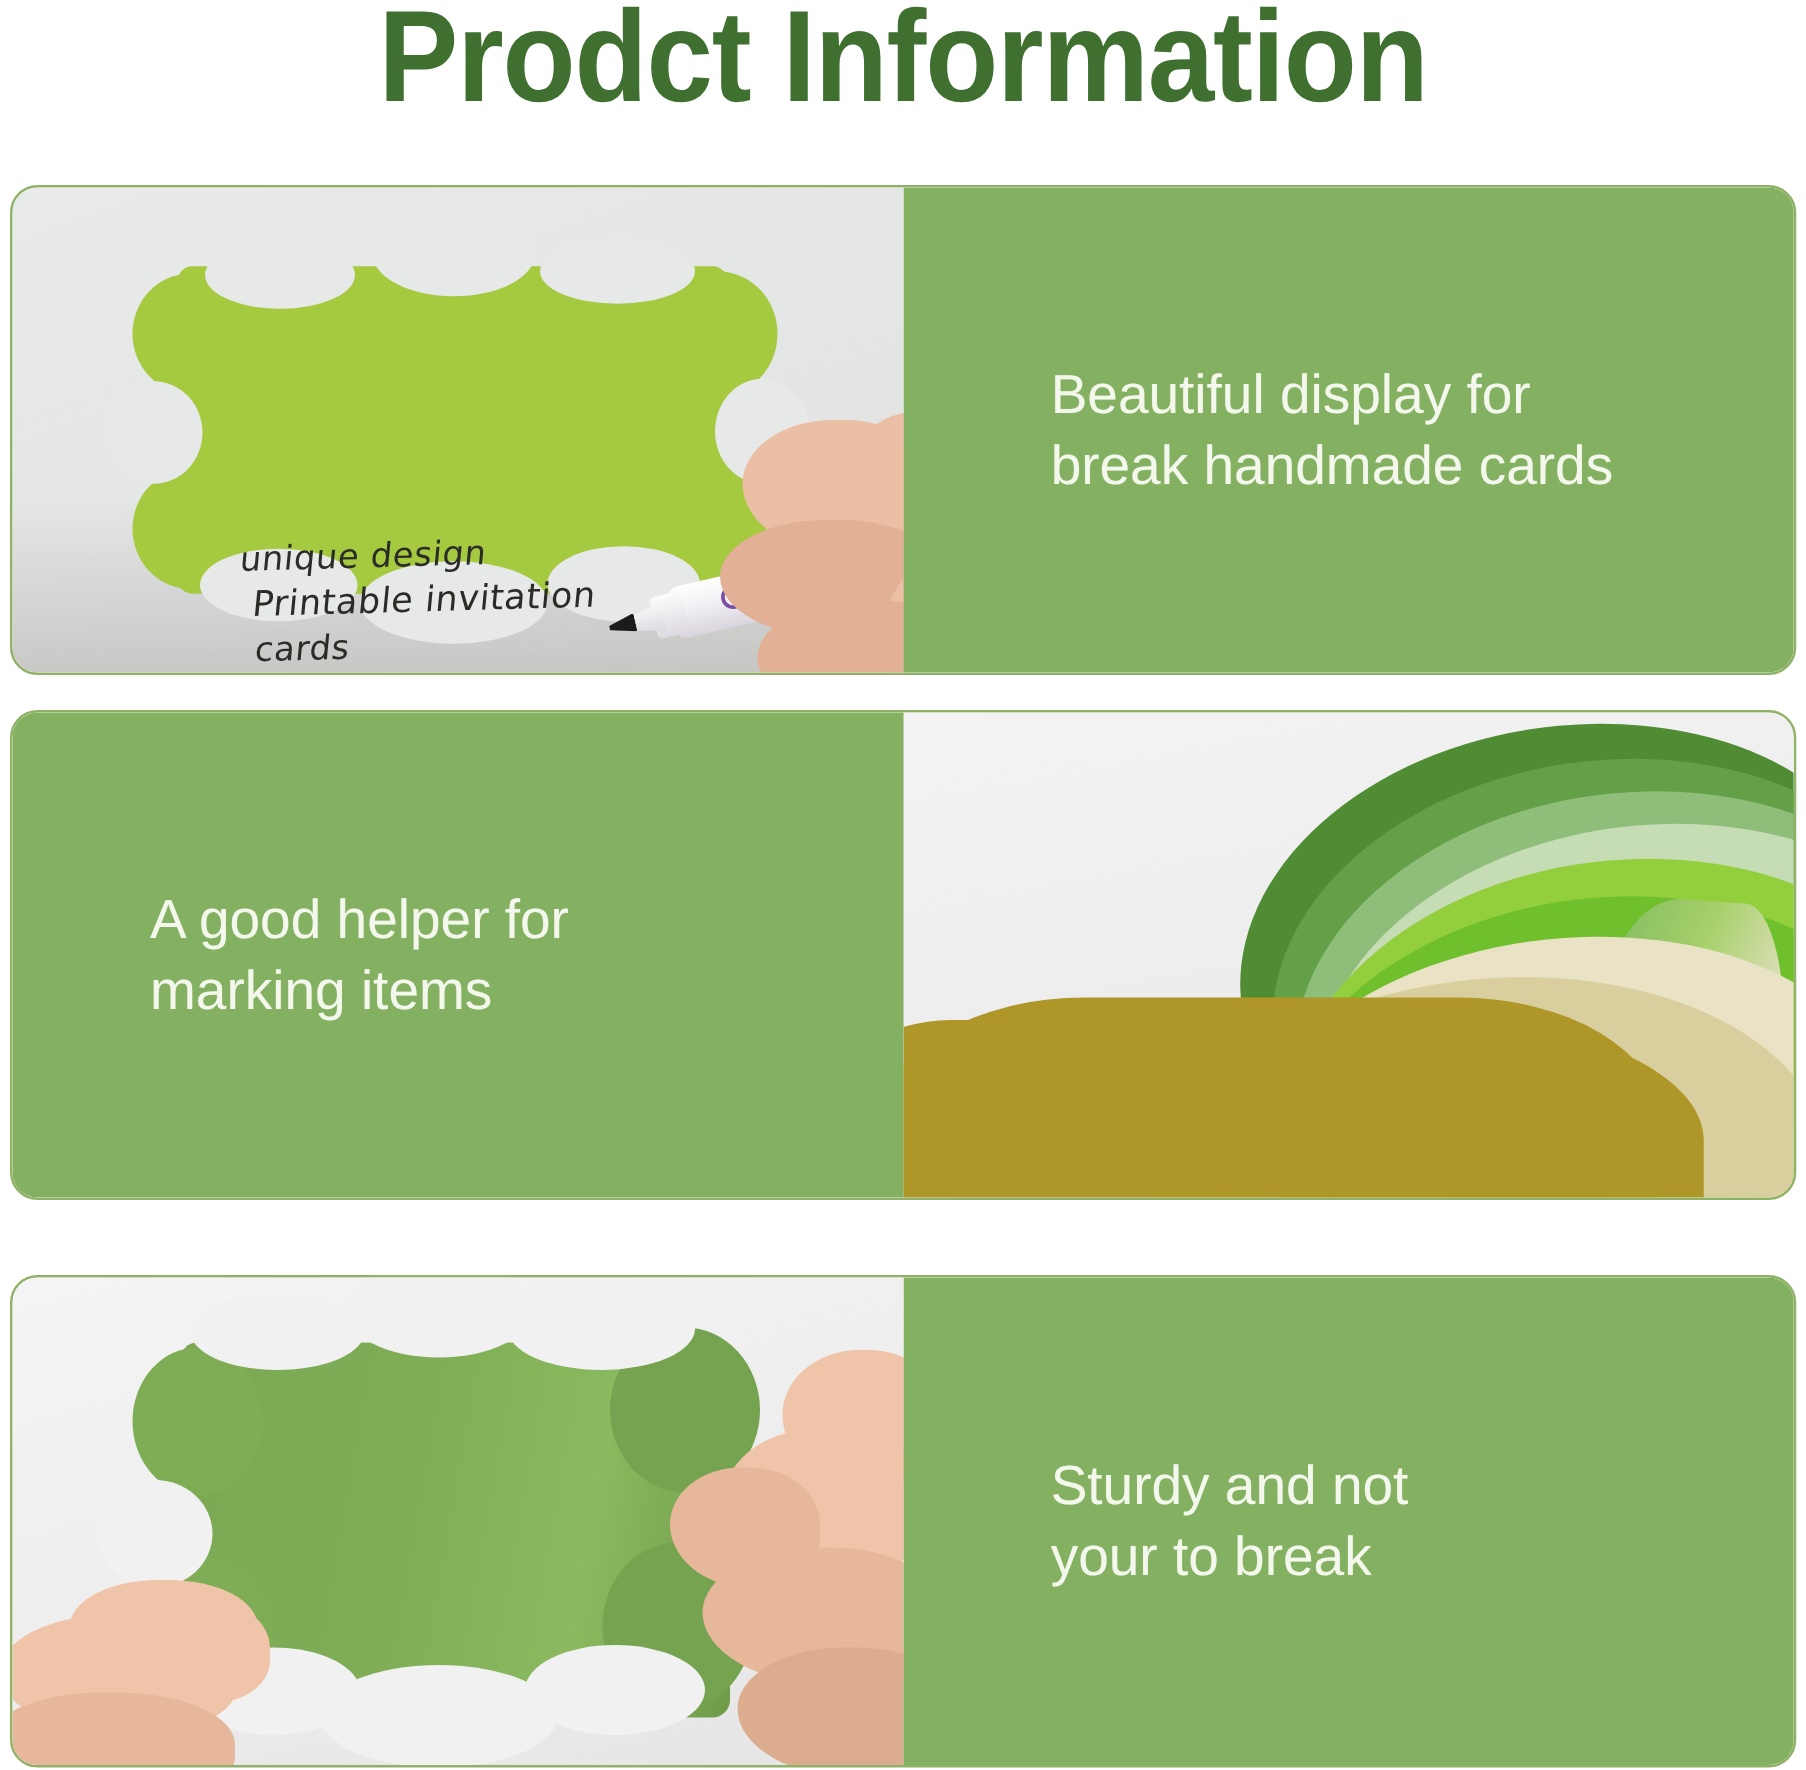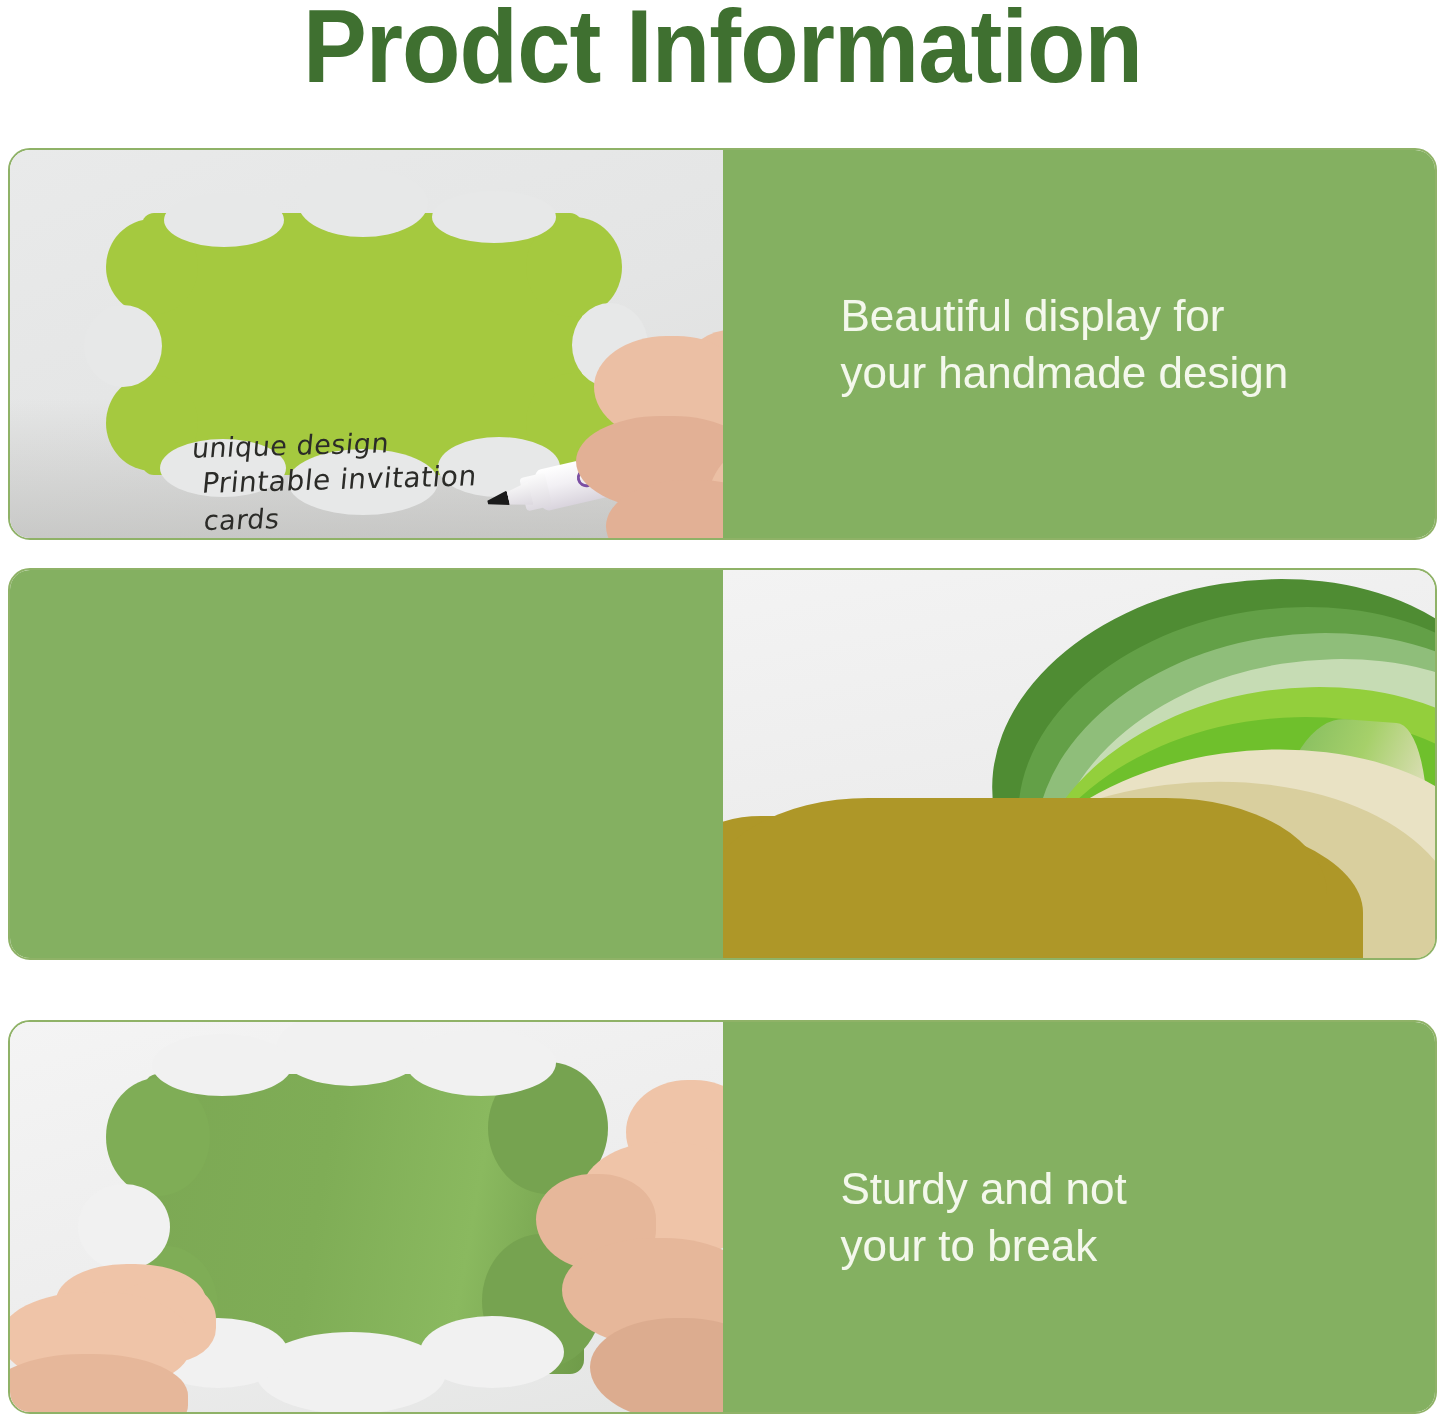--- a/index.html
+++ b/index.html
@@ -284,29 +284,31 @@
       <div class="f h1a"></div>
       <div class="f skin2 h1b"></div>
       <div class="f h1e"></div>
       <div class="f skin2 h1c"></div>
     </div>
   </div>
 
   <div class="half text-half">
     <div class="caption">
       <div>Beautiful display for</div>
-      <div>your handmade design</div>
+      <div>break handmade cards</div>
     </div>
   </div>
 </div>
 
 <div class="row" id="row-2">
 
   <div class="half text-half">
     <div class="caption">
+      <div>A good helper for</div>
+      <div>marking items</div>
     </div>
   </div>
 
   <div class="half photo-half ph2">
     <div class="edge-right"></div>
     <div class="stack-layer sl1"></div>
     <div class="stack-layer sl2"></div>
     <div class="stack-layer sl3"></div>
     <div class="stack-layer sl4"></div>
     <div class="stack-layer sl5"></div>

